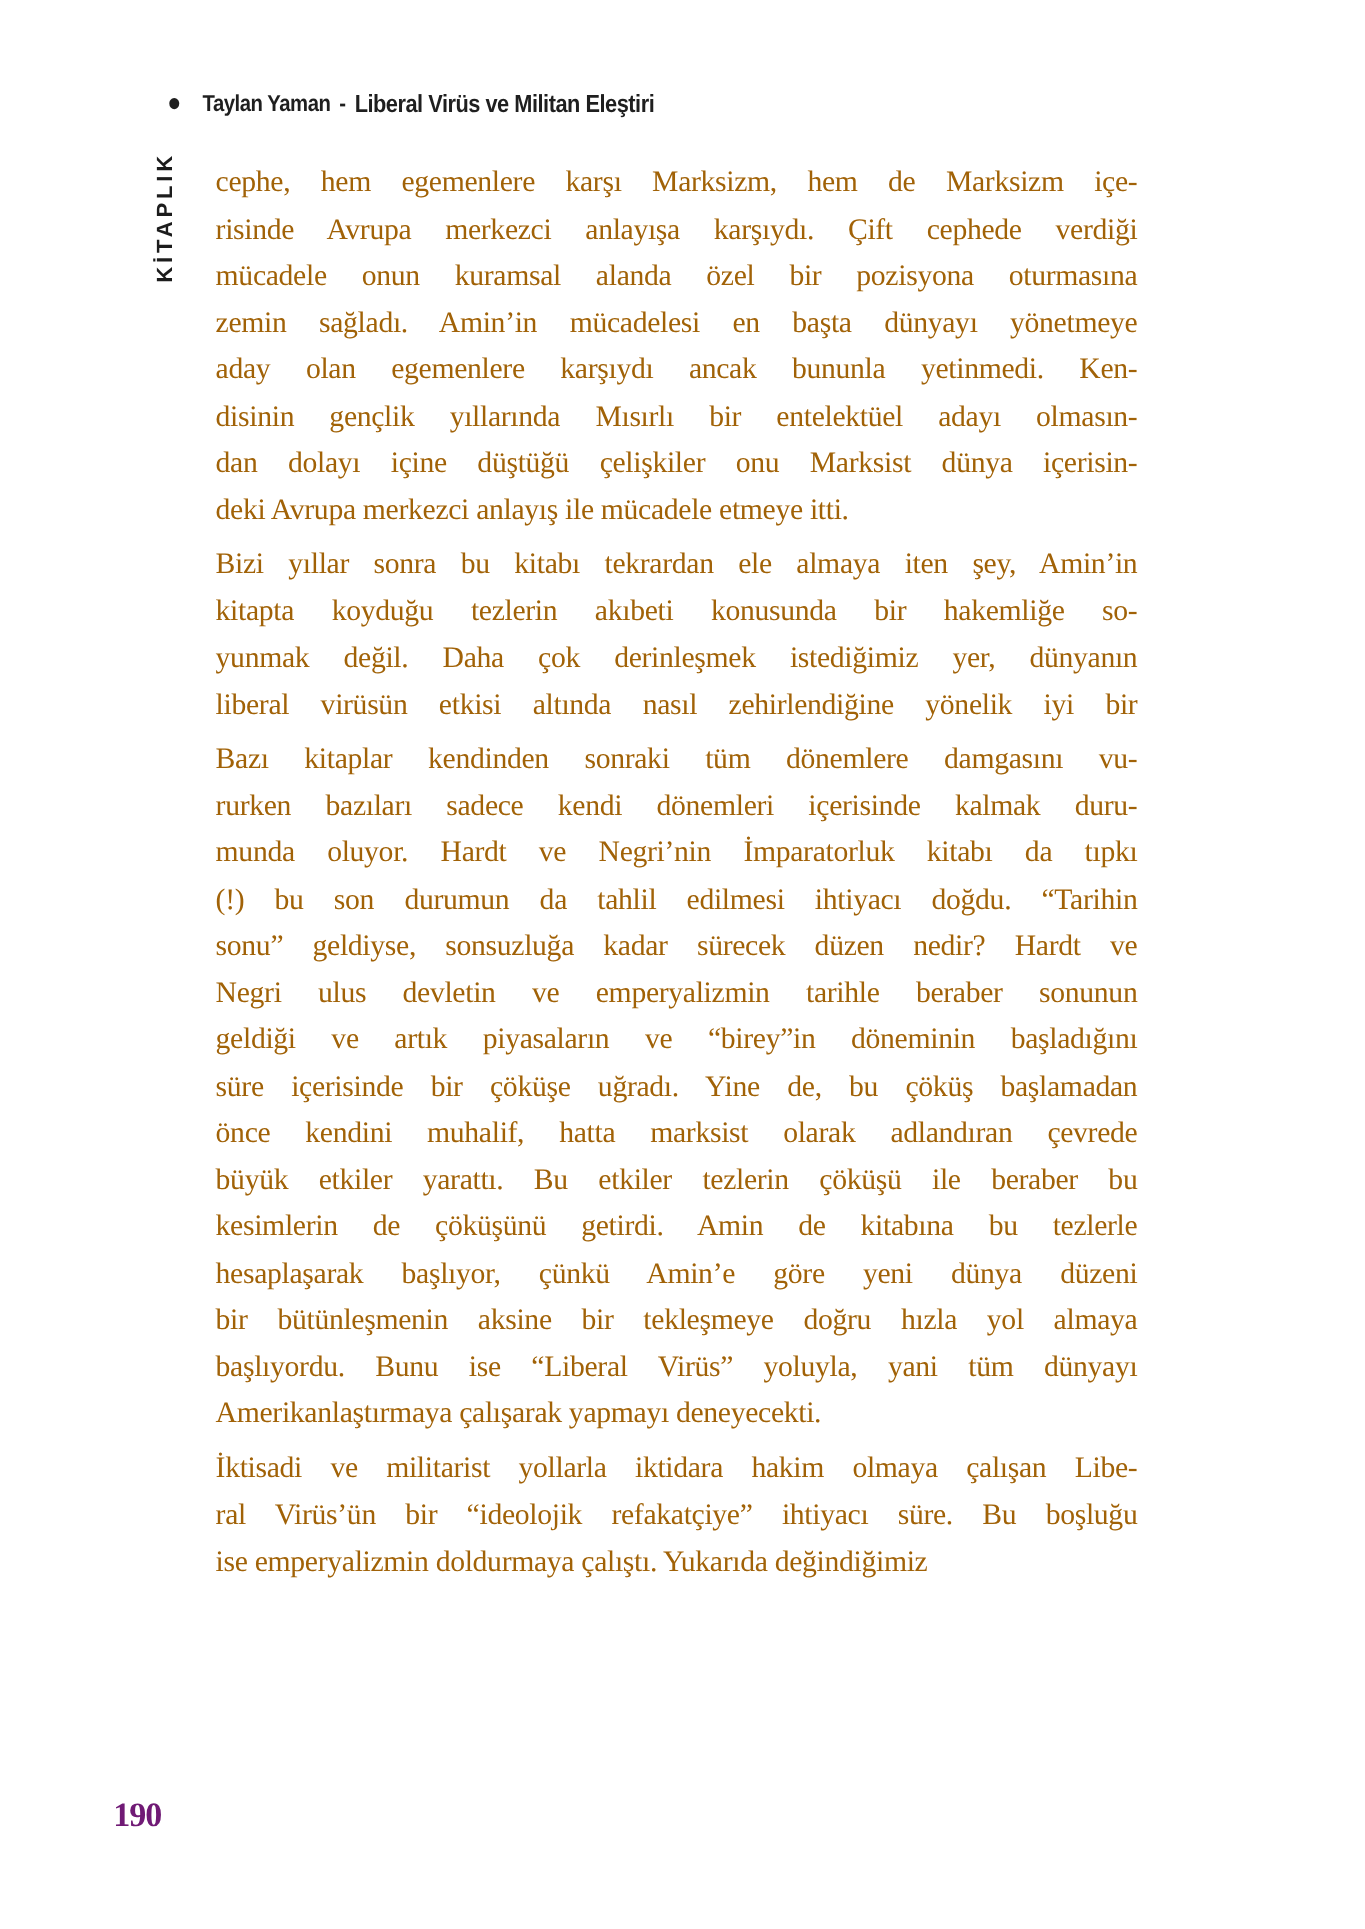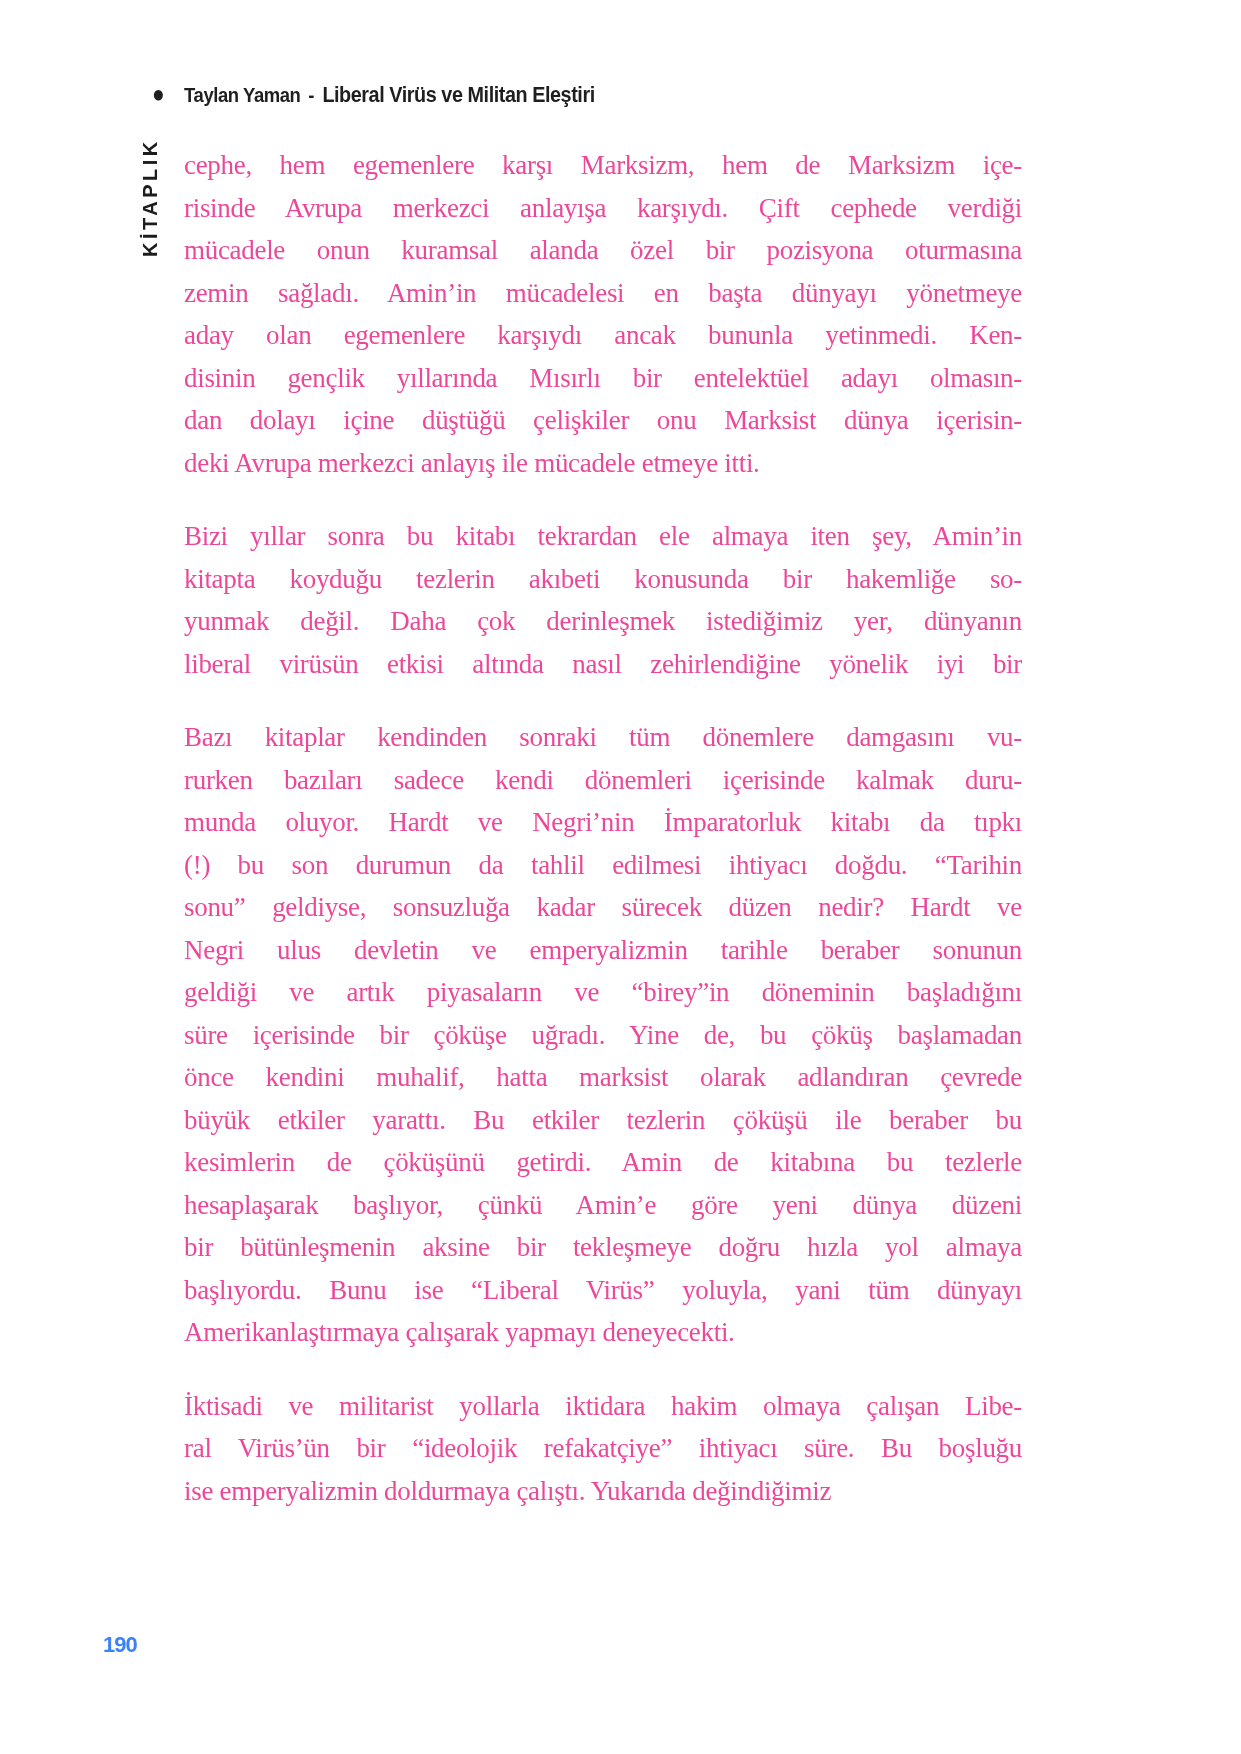--- a/index.html
+++ b/index.html
@@ -64,50 +64,50 @@
     font-weight: 700;
     font-size: 20px;
     letter-spacing: 3.5px;
     color: #1c1c1c;
     white-space: nowrap;
   }
 
   
   .body-text {
     position: absolute;
-    left: 184px;
+    left: 196px;
     top: 144px;
     width: 838px;
     font-size: 27px;
     line-height: 42.5px;
     letter-spacing: -0.3px;
-    color: #ec4899;
+    color: #a16207;
   }
-  .paragraph + .paragraph { margin-top: 31px; }
+  .paragraph + .paragraph { margin-top: 7px; }
   .line {
     text-align: justify;
     text-align-last: justify;
     white-space: nowrap;
   }
   .line.last {
     text-align: left;
     text-align-last: left;
     font-family: Liberation Serif, serif;
   }
 
   
   .page-number {
     position: absolute;
     left: 103px;
     top: 1632px;
-    font-family: Liberation Sans, sans-serif;
+    font-family: Liberation Serif, serif;
     font-weight: 700;
-    font-size: 22px;
+    font-size: 31px;
     letter-spacing: -1px;
-    color: #3b82f6;
+    color: #701a75;
   }
 </style>
 </head>
 <body>
 
 <div class="page">
 
   <div class="header">
     <span class="bullet">●</span>
     <span class="author">Taylan Yaman</span>

